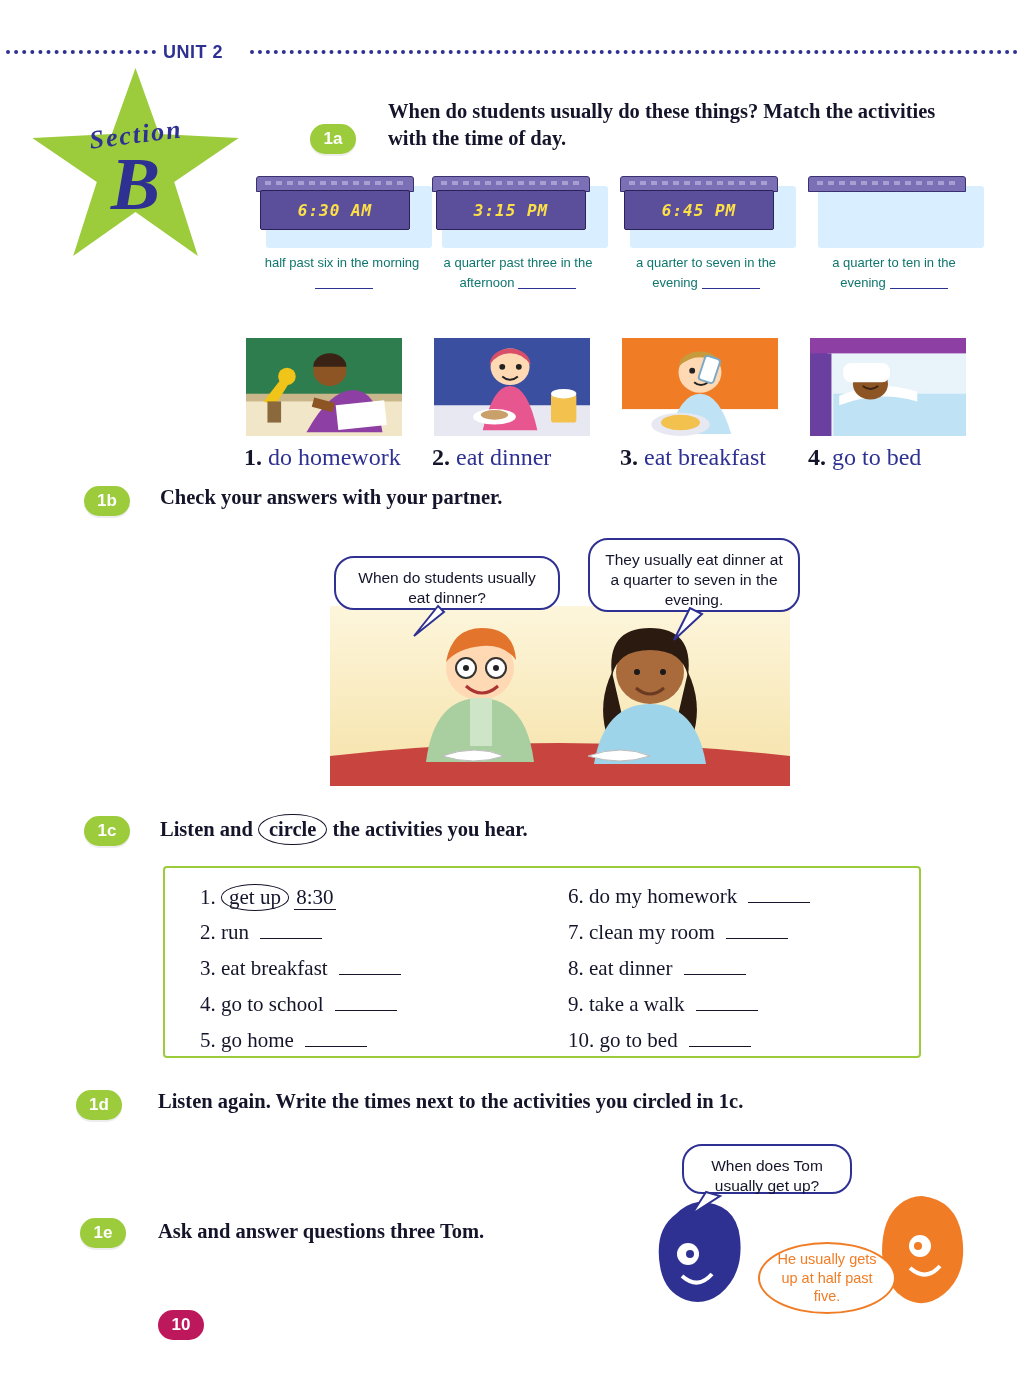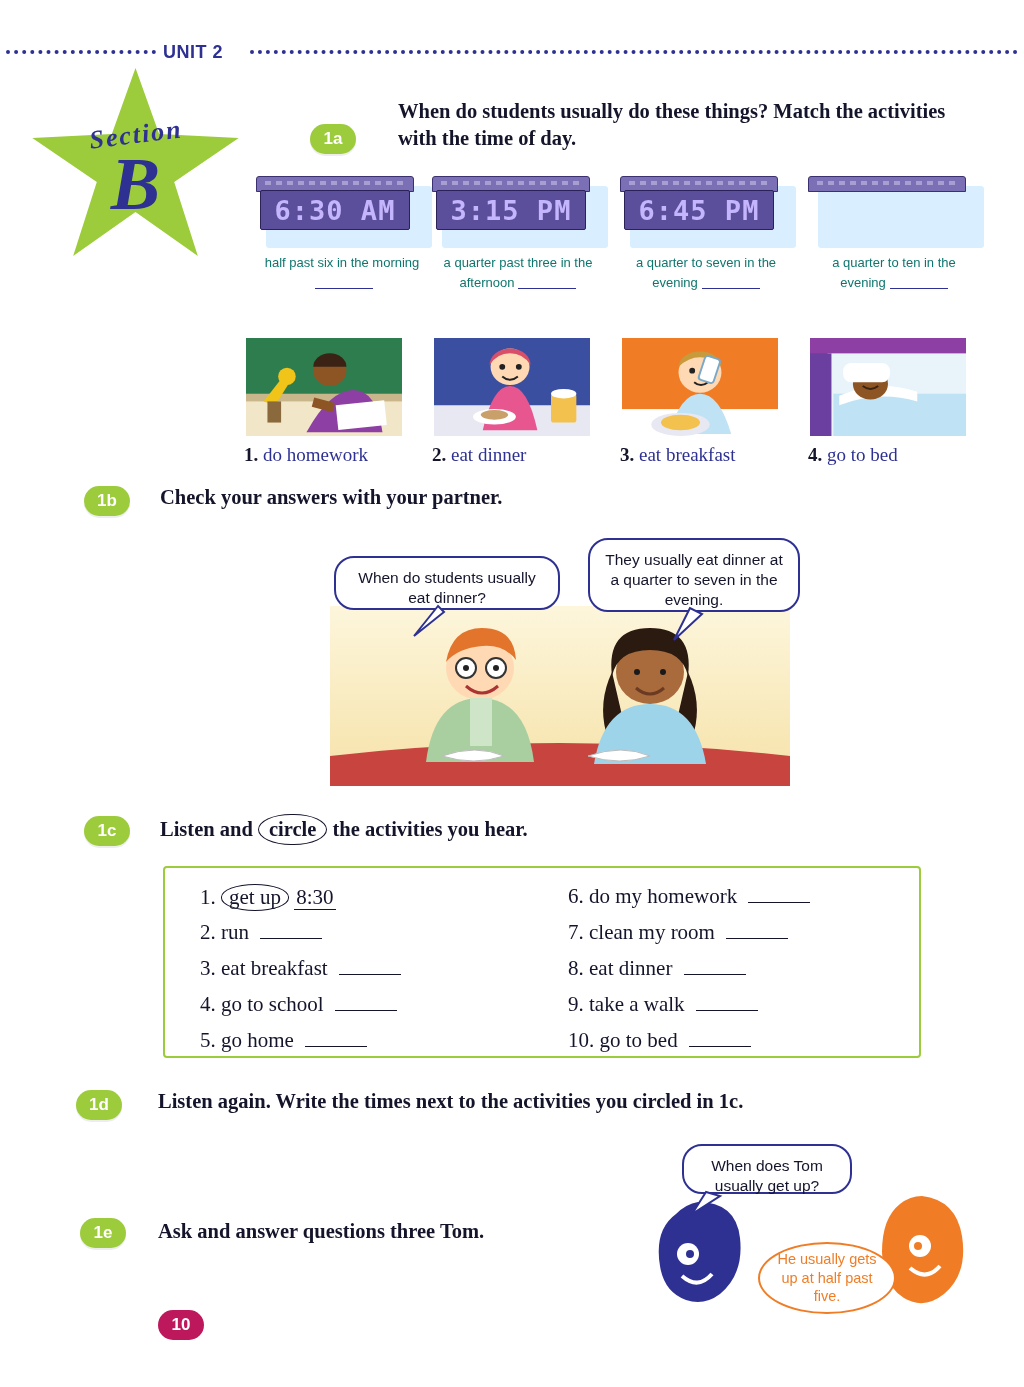--- a/index.html
+++ b/index.html
@@ -150,23 +150,24 @@
     background: #5b4f9c;
     border: 1.5px solid #2a2259;
     border-radius: 2px;
     box-sizing: border-box;
     display: flex;
     align-items: center;
     justify-content: center;
   }
   .clock-digits {
     font-family: "DejaVu Sans Mono", monospace;
-    font-size: 27px;
-    font-weight: bold;
-    color: #c4b5fd;
+    font-size: 16px;
+    font-weight: bold;
+    font-style: italic;
+    color: #fde047;
     letter-spacing: 1px;
   }
   .clock-caption {
     position: absolute;
     top: 78px;
     left: 0;
     width: 172px;
     text-align: center;
     font-family: Liberation Sans, sans-serif;
     font-size: 13px;
@@ -190,21 +191,21 @@
     border: 2px solid #ffffff;
     box-sizing: border-box;
     overflow: hidden;
   }
   .pic-caption {
     position: absolute;
     top: 108px;
     left: 0;
     width: 180px;
     font-family: "Liberation Serif", serif;
-    font-size: 19px;
+    font-size: 24px;
     color: #2e3192;
   }
   .pic-caption b { font-weight: bold; color: #14142b; }
 
   
   .dialog-img {
     position: absolute;
     left: 328px;
     top: 604px;
     width: 460px;
@@ -298,21 +299,21 @@
 </div>
 <div class="unit-label">UNIT 2</div>
 
 <div class="star-wrap">
   <div class="star"></div>
   <div class="star-section-text">Section</div>
   <div class="star-letter">B</div>
 </div>
 
 <div class="badge" style="left:310px; top:100px;margin-top:24px;">1a</div>
-<div class="instr" style="left:398px; top:98px; width:590px;">When do students usually do these things? Match the activities with the time of day.</div>
+<div class="instr" style="left:388px; top:98px; width:590px;">When do students usually do these things? Match the activities with the time of day.</div>
 
 <div class="clock-col" style="left:256px; top:176px;">
   <div class="clock-shadow"></div>
   <div class="clock">
     <div class="clock-top"></div>
     <div class="clock-face">
         <span class="clock-digits">6:30 AM</span>
       </div>
   </div>
   <div class="clock-caption"><span>half past six in the morning</span><span class="caption-blank"></span></div>

